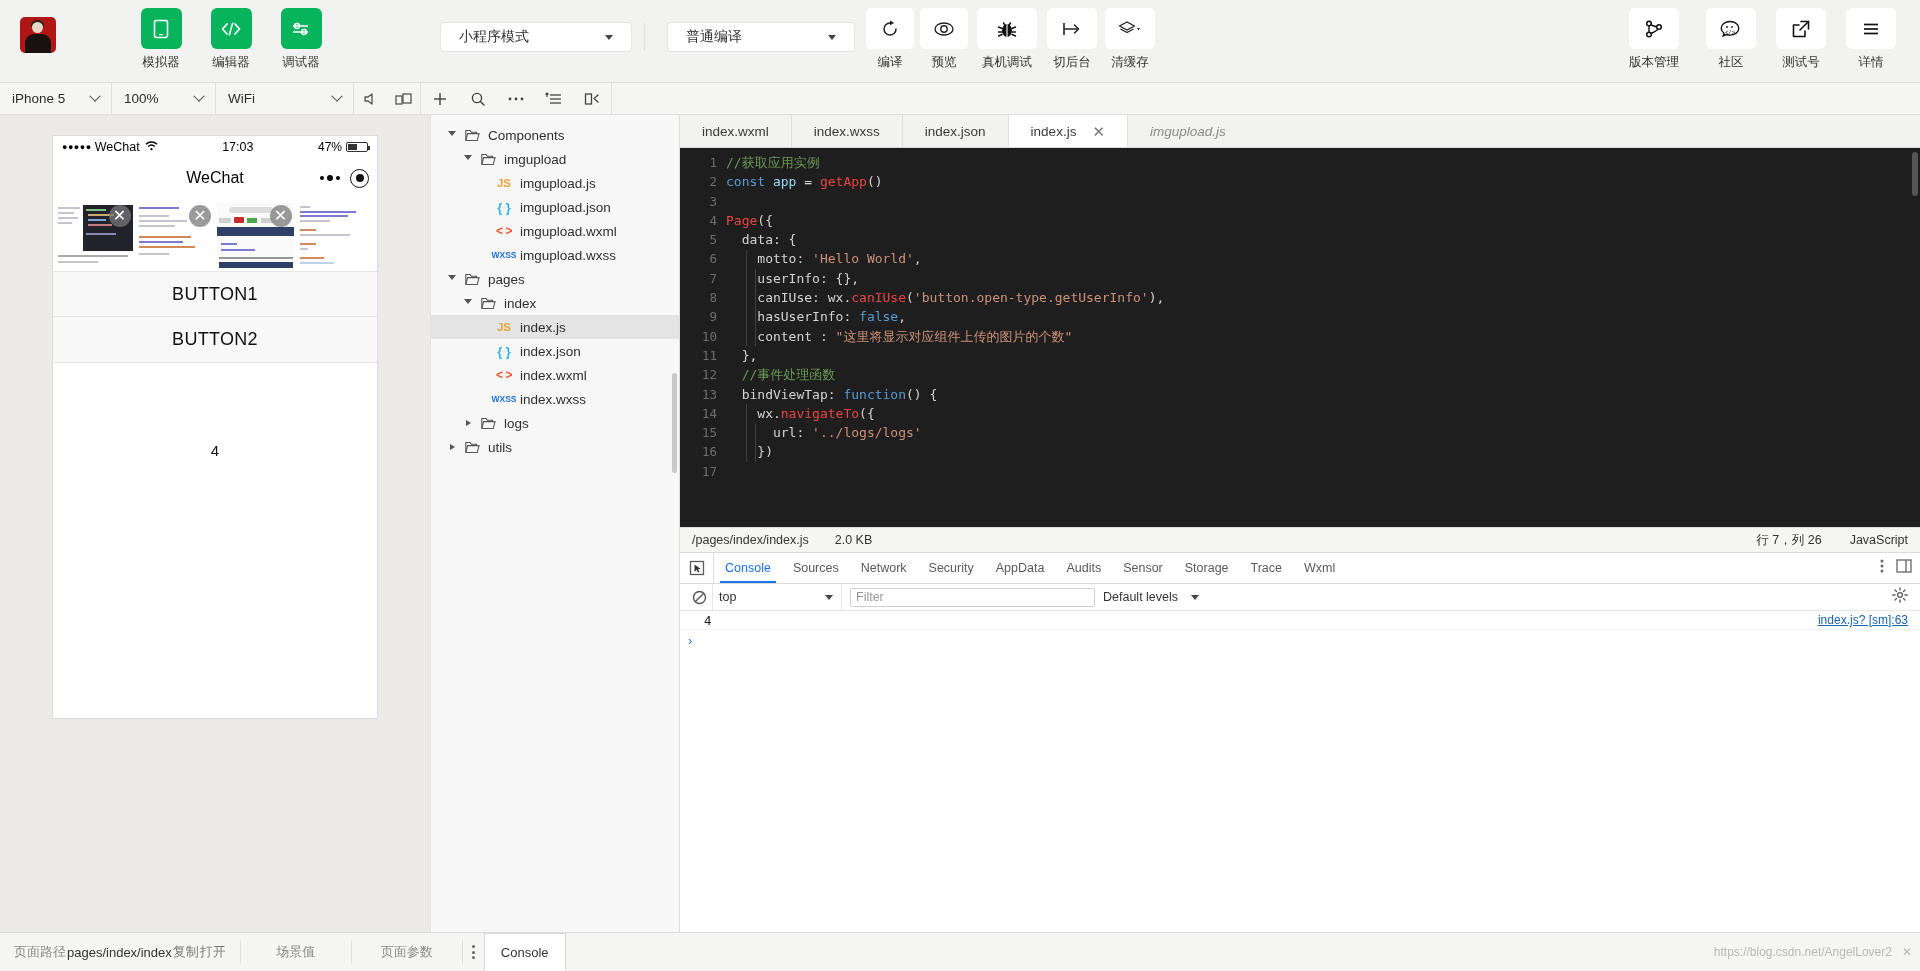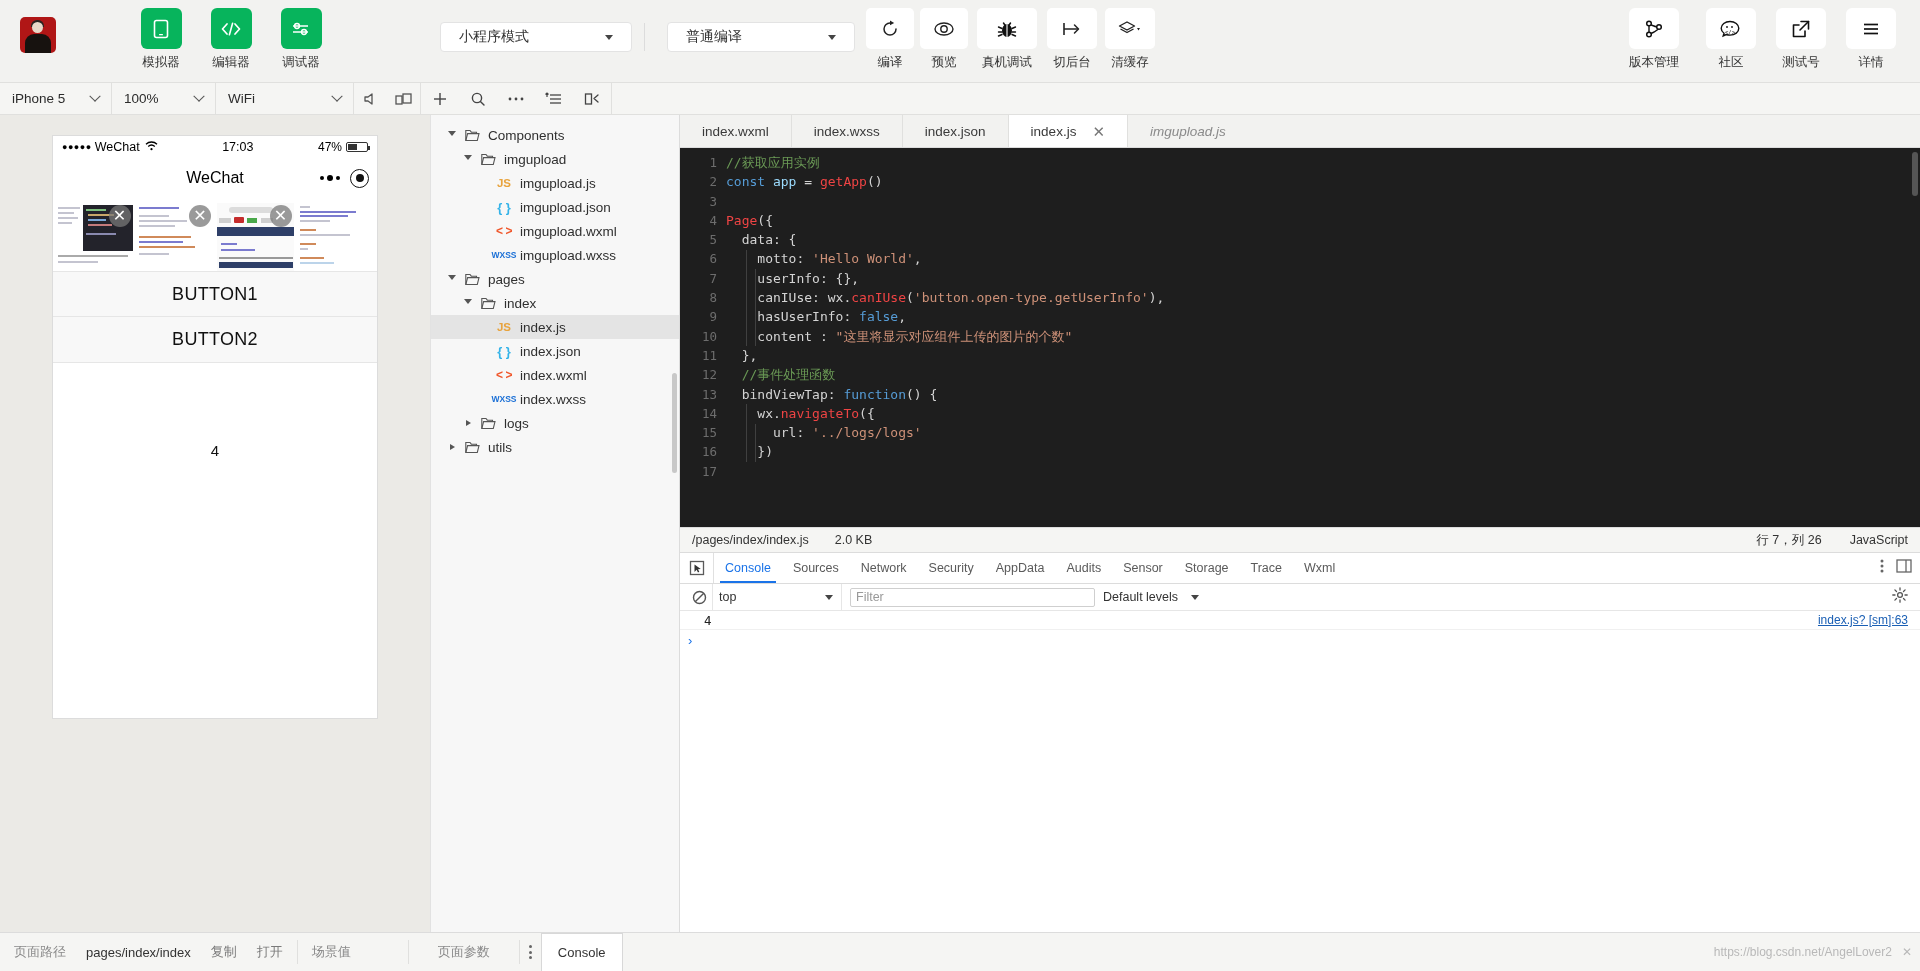--- a/index.html
+++ b/index.html
@@ -211,21 +211,21 @@
              font-family: "DejaVu Sans Mono", monospace; color: #222; padding-left: 24px;
              border-bottom: 1px solid #f0f0f0; position: relative; }
   .log-src { position: absolute; right: 12px; font-size: 12px; color: #1a5fb4;
              text-decoration: underline; font-family: "Liberation Sans", sans-serif;}
   .prompt-row { height: 20px; display: flex; align-items: center; padding-left: 8px;
                 font-size: 13px; color: #1a73e8; }
 
   
   .bottom { height: 39px; flex: 0 0 39px; background: #f5f5f3; border-top: 1px solid #dcdcdc;
             display: flex; align-items: stretch; font-size: 13px; }
-  .bb-cell { display: flex; align-items: center; padding: 0 14px; color:#333; gap: 20px;}
+  .bb-cell { display: flex; align-items: center; padding: 0 14px; color:#333; gap: 1px;}
   .bb-lbl { color: #8a8a8a; }
   .bb-link { color: #7a7a7a; }
   .bb-sep { width:1px; background:#e0e0de; margin: 7px 0; }
   .bb-console { display:flex; align-items:center; border:1px solid #d8d8d8; border-bottom:none;
                 background:#fff; padding: 0 16px; height: 100%; font-size: 13px; color:#333; }
   .kebab { display:flex; flex-direction:column; gap:2.5px; padding: 0 9px; }
   .kebab i { width:3px; height:3px; border-radius:50%; background:#666; display:block;}
   .watermark { margin-left:auto; display:flex; align-items:center; padding-right: 8px;
                font-size: 12px; color: #b8b8b8; gap: 10px;}
 </style>
@@ -891,21 +891,21 @@
   </div>
 
   <div class="bottom">
     <div class="bb-cell">
       <span class="bb-lbl">页面路径</span>
       <span>pages/index/index</span>
       <span class="bb-link">复制</span>
       <span class="bb-link">打开</span>
     </div>
     <div class="bb-sep"></div>
-    <div class="bb-cell" style="width:110px; ">
+    <div class="bb-cell" style="width:110px; justify-content:center;">
       <span class="bb-lbl">场景值</span>
     </div>
     <div class="bb-sep"></div>
     <div class="bb-cell" style="width:110px; justify-content:center;">
       <span class="bb-lbl">页面参数</span>
     </div>
     <div class="bb-sep"></div>
     <div class="kebab" style="align-self:center;">
         <i></i>
         <i></i>

